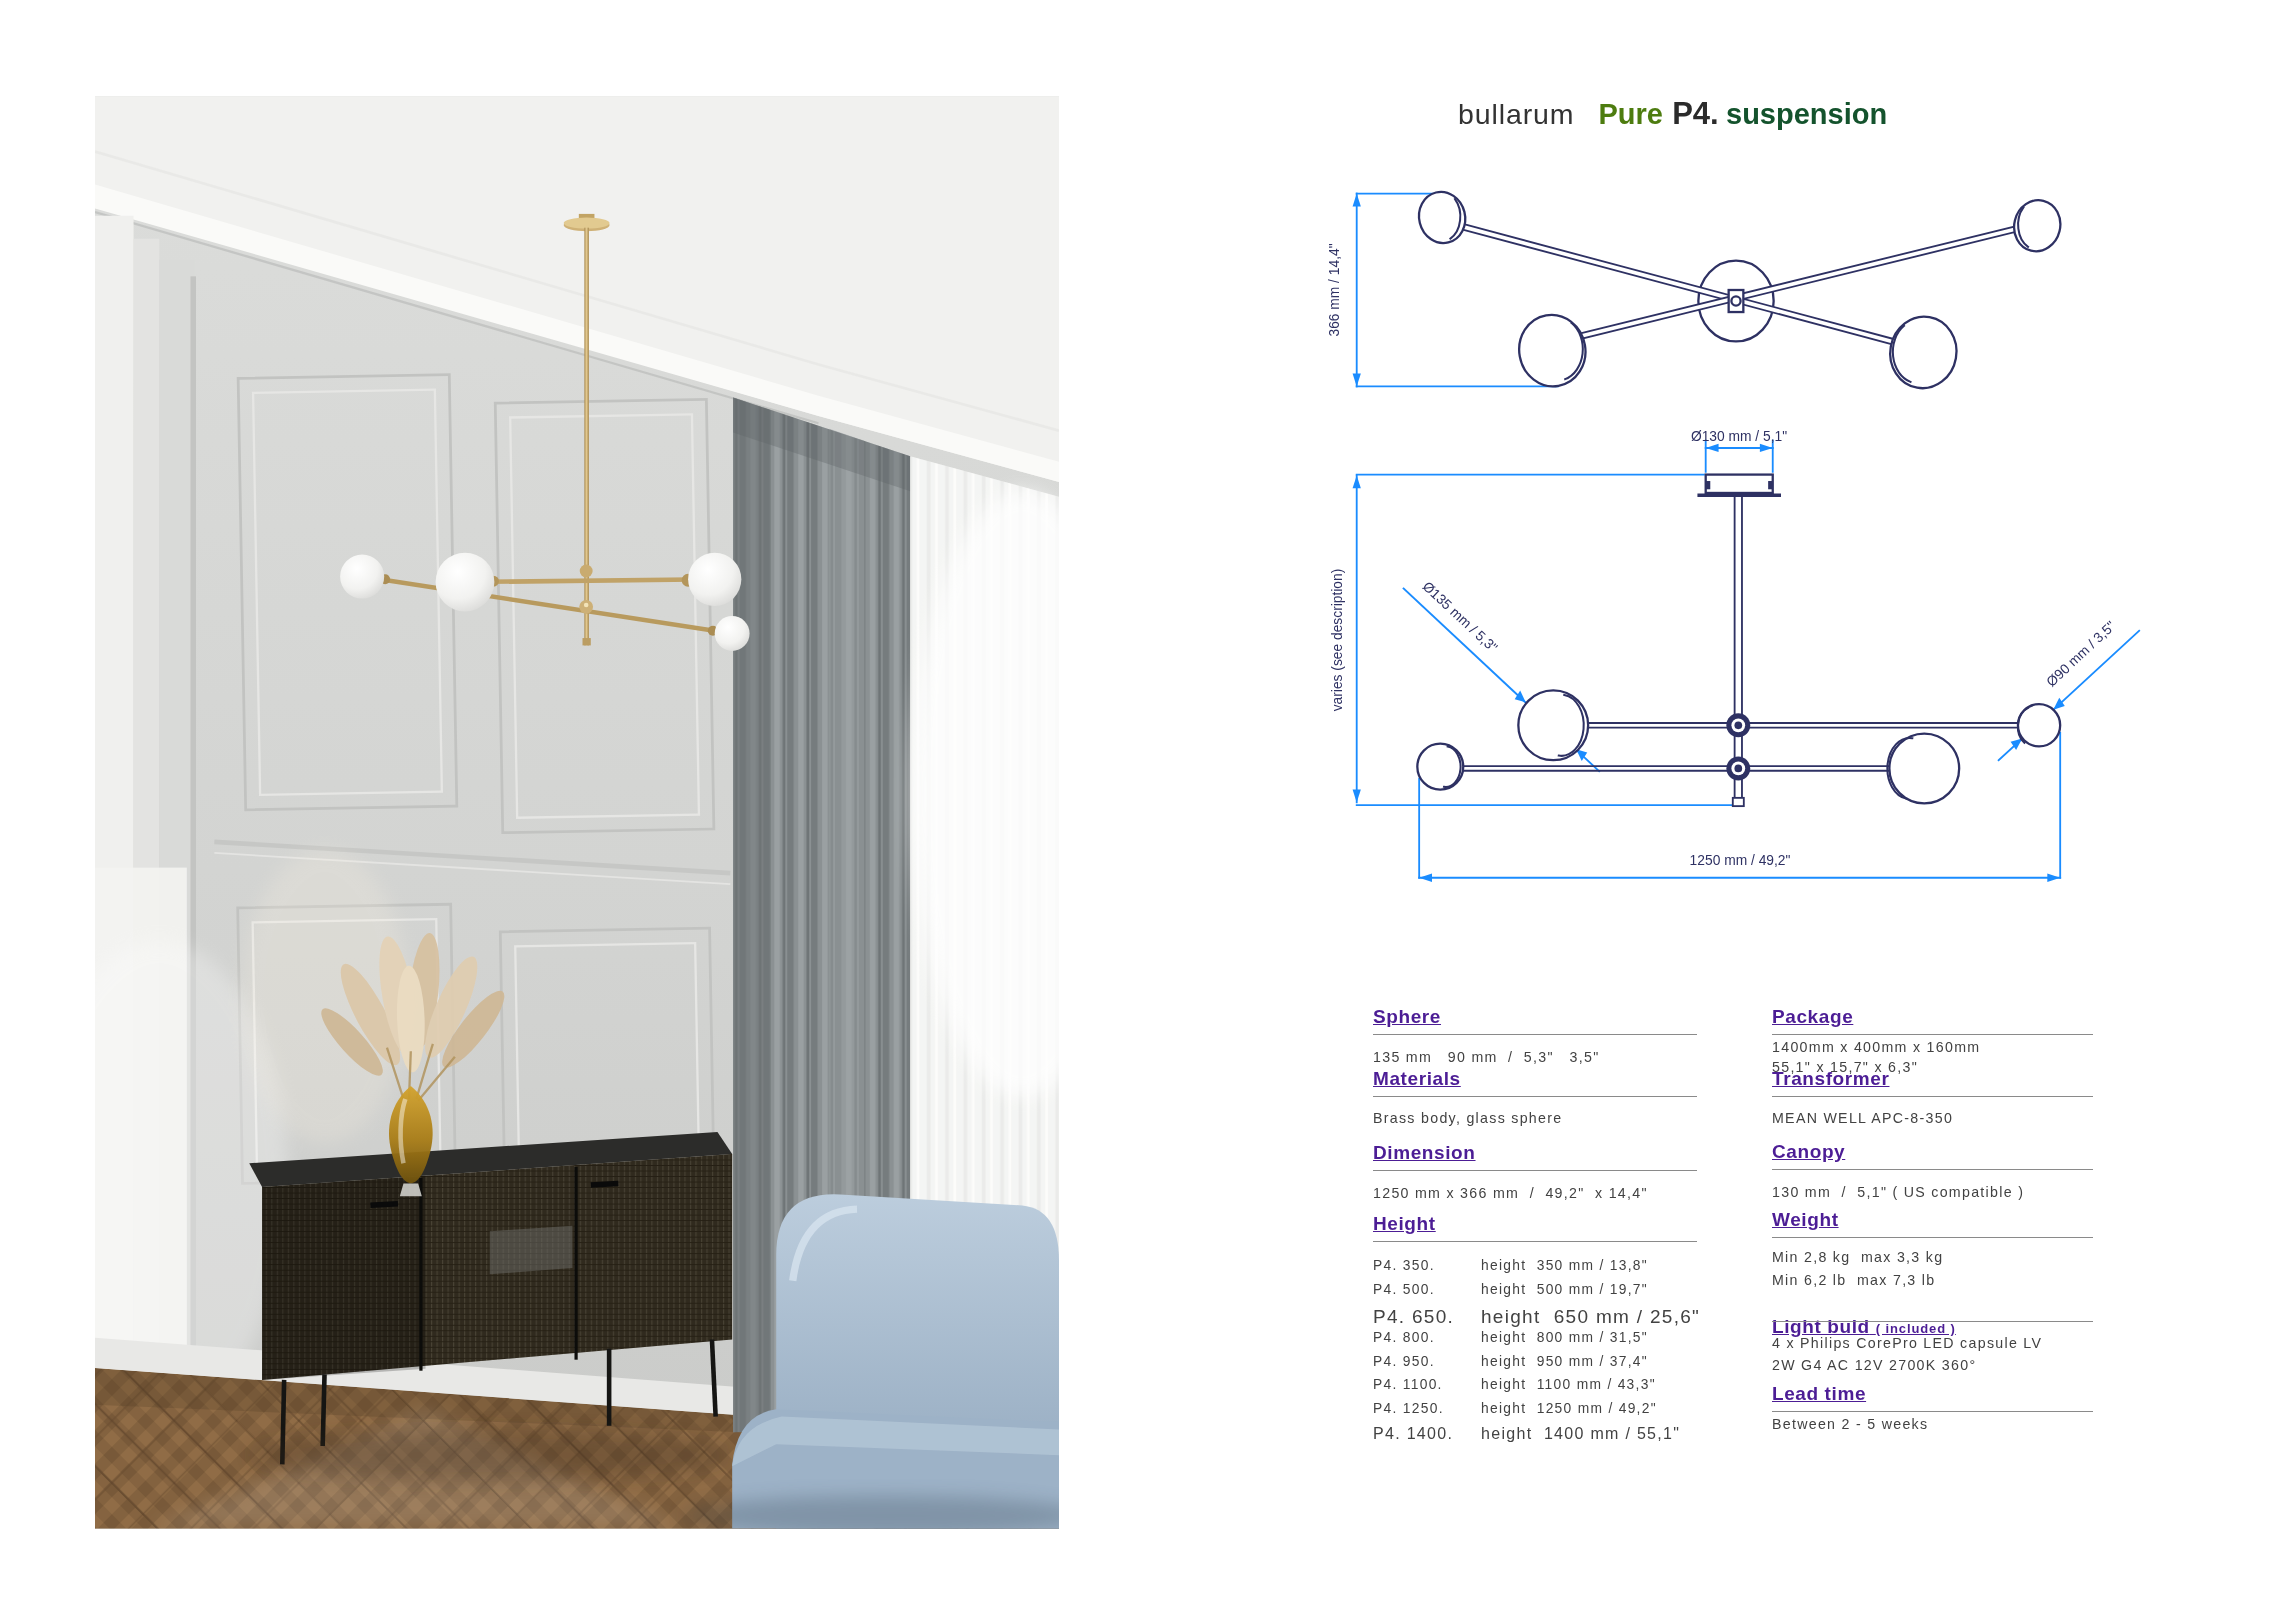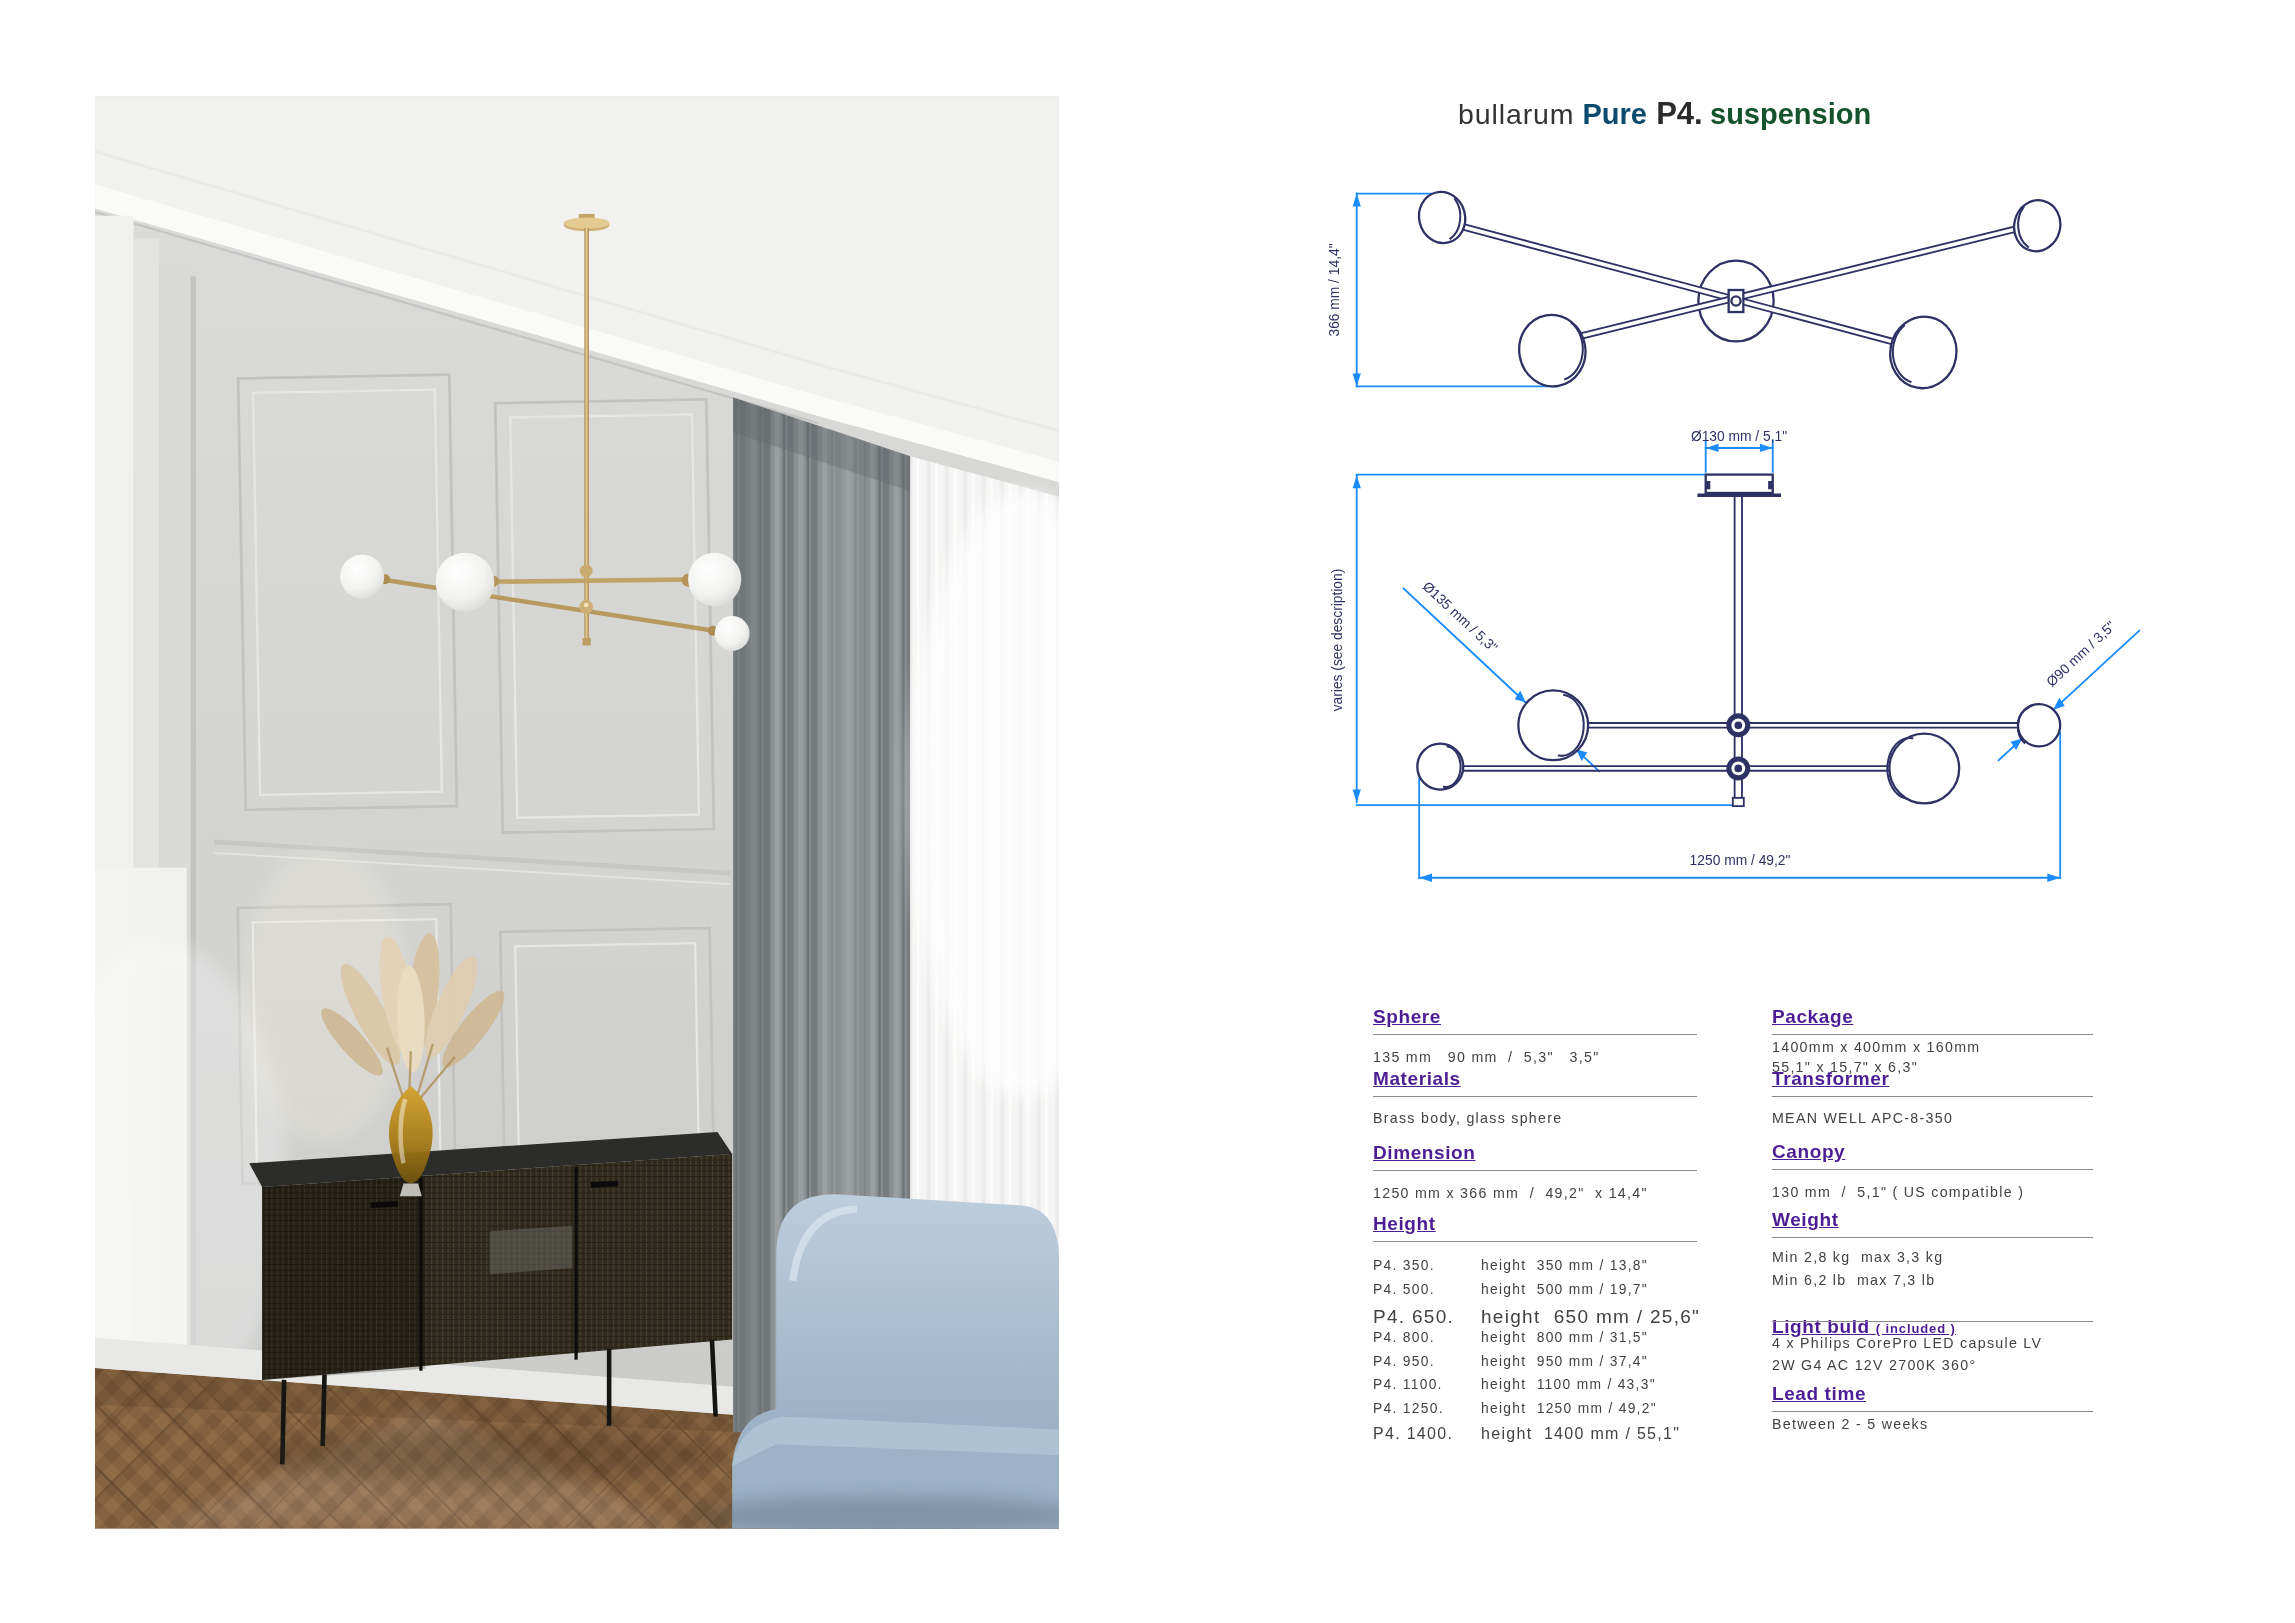--- a/index.html
+++ b/index.html
@@ -2,22 +2,22 @@
 <html style="font-size:14.7px"><head>
 <meta charset="utf-8">
 <style>
   html,body{margin:0;padding:0;background:#ffffff;}
   .page{position:relative;width:2296px;height:1624px;background:#ffffff;overflow:hidden;
         font-family:"Liberation Sans", sans-serif;}
   .abs{position:absolute;}
 
   
   .title-row{position:absolute;left:1458px;top:96px;display:flex;align-items:baseline;white-space:nowrap;}
-  .brand{font-size:28.5px;font-weight:400;color:#333;letter-spacing:0.9px;margin-right:8px;}
-  .prod{font-size:29px;font-weight:700;color:#0c4a6e;letter-spacing:0;}
+  .brand{font-size:28.5px;font-weight:400;color:#333;letter-spacing:0.9px;margin-right:24px;}
+  .prod{font-size:29px;font-weight:700;color:#4d7c0f;letter-spacing:0;}
   .model{font-size:31px;font-weight:700;color:#2b2b2b;margin:0 7.3px 0 9.2px;}
   .ptype{font-size:29px;font-weight:700;color:#14532d;}
 
   
   .drawings{position:absolute;left:1286px;top:165px;width:900px;height:790px;}
   .dimtext{position:absolute;font-size:13.8px;color:#2e3163;white-space:nowrap;
            transform:translate(-50%,-50%);}
   .rot90{transform:translate(-50%,-50%) rotate(-90deg);}
   .rot45{transform:translate(-50%,-50%) rotate(43deg);}
   .rotm45{transform:translate(-50%,-50%) rotate(-43deg);}

